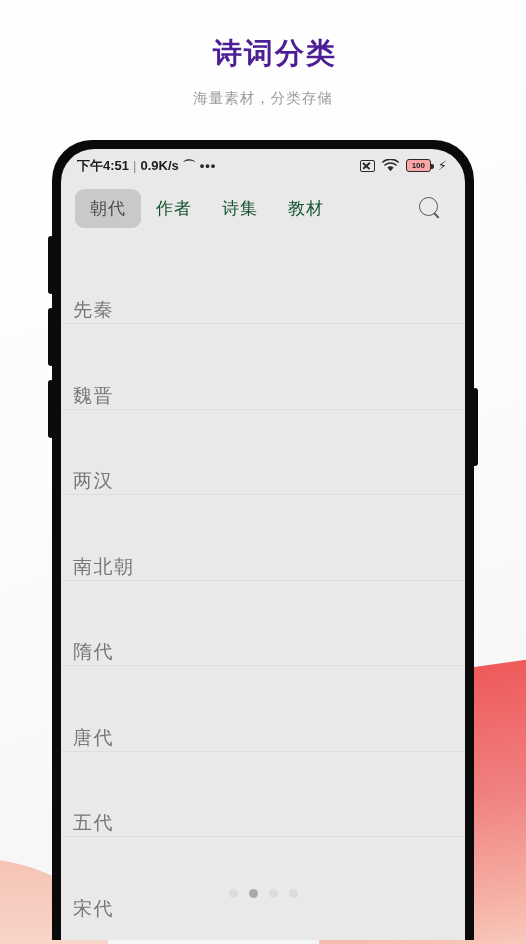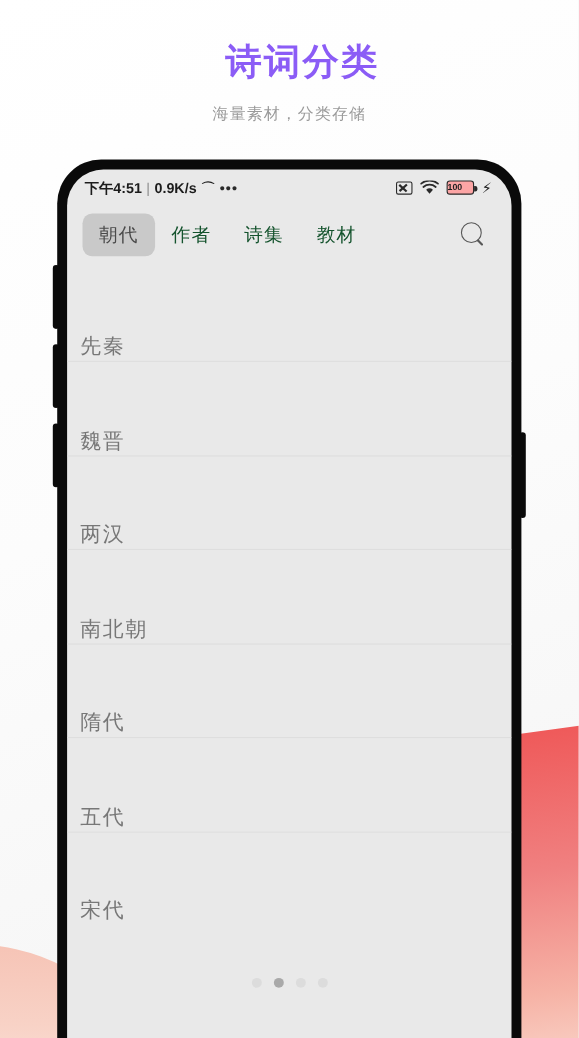--- a/index.html
+++ b/index.html
@@ -30,21 +30,21 @@
     left:-70px; bottom:-58px;
     width:180px; height:140px;
     background:linear-gradient(175deg,#f6c3b5 0%,#f8d2c6 50%,#fde9e2 100%);
     border-radius:0 70% 0 0 / 0 60% 0 0;
     transform:rotate(5deg);
   }
 
   
   #header { position:relative; z-index:2; text-align:center; padding-top:36px; }
   #header .title {
-    font-size:33px; font-weight:bold; color:#8b5cf6;
+    font-size:29px; font-weight:bold; color:#4c1d95;
     letter-spacing:2px; line-height:1.2;padding-left:24px;
   }
   #header .subtitle {
     margin-top:18px; font-size:14.5px; color:#9a9a9a; letter-spacing:1px;
   }
 
   
   #phone-wrap { position:relative; z-index:2; margin-top:32px; }
   #phone {
     position:absolute; left:52px; top:0;
@@ -84,21 +84,21 @@
     position:relative; display:inline-block;
   }
   .icon-nosim::before, .icon-nosim::after {
     content:""; position:absolute; left:1.6px; top:4.2px;
     width:8.5px; height:1.6px; background:#2a2a2a;
   }
   .icon-nosim::before { transform:rotate(42deg); }
   .icon-nosim::after  { transform:rotate(-42deg); }
   .icon-batt {
     width:25px; height:13px; border:1.6px solid #2a2a2a; border-radius:3px;
-    position:relative; display:flex; align-items:center; justify-content:flex-start;
+    position:relative; display:flex; align-items:center; justify-content:center;
     background:#fca5a5;
   }
   .icon-batt span { font-size:8px; font-weight:bold; color:#1d1d1d; line-height:1; }
   .icon-batt::after {
     content:""; position:absolute; right:-4px; top:3.5px;
     width:2.4px; height:5px; background:#2a2a2a; border-radius:0 2px 2px 0;
   }
   .icon-bolt { font-size:13px; color:#1d1d1d; line-height:1; }
   .icon-hp { font-size:13px; line-height:1; }
   .icon-dots { font-size:13px; letter-spacing:1px; color:#2a2a2a; }
@@ -215,20 +215,23 @@
         <div class="list-item">
           <span class="label">两汉</span>
         </div>
         <div class="list-item">
           <span class="label">南北朝</span>
         </div>
         <div class="list-item">
           <span class="label">隋代</span>
         </div>
         <div class="list-item">
+          <span class="label">唐代</span>
+        </div>
+        <div class="list-item">
           <span class="label">五代</span>
         </div>
         <div class="list-item">
           <span class="label">宋代</span>
         </div>
       </div>
 
     </div>
   </div>
 </div>

